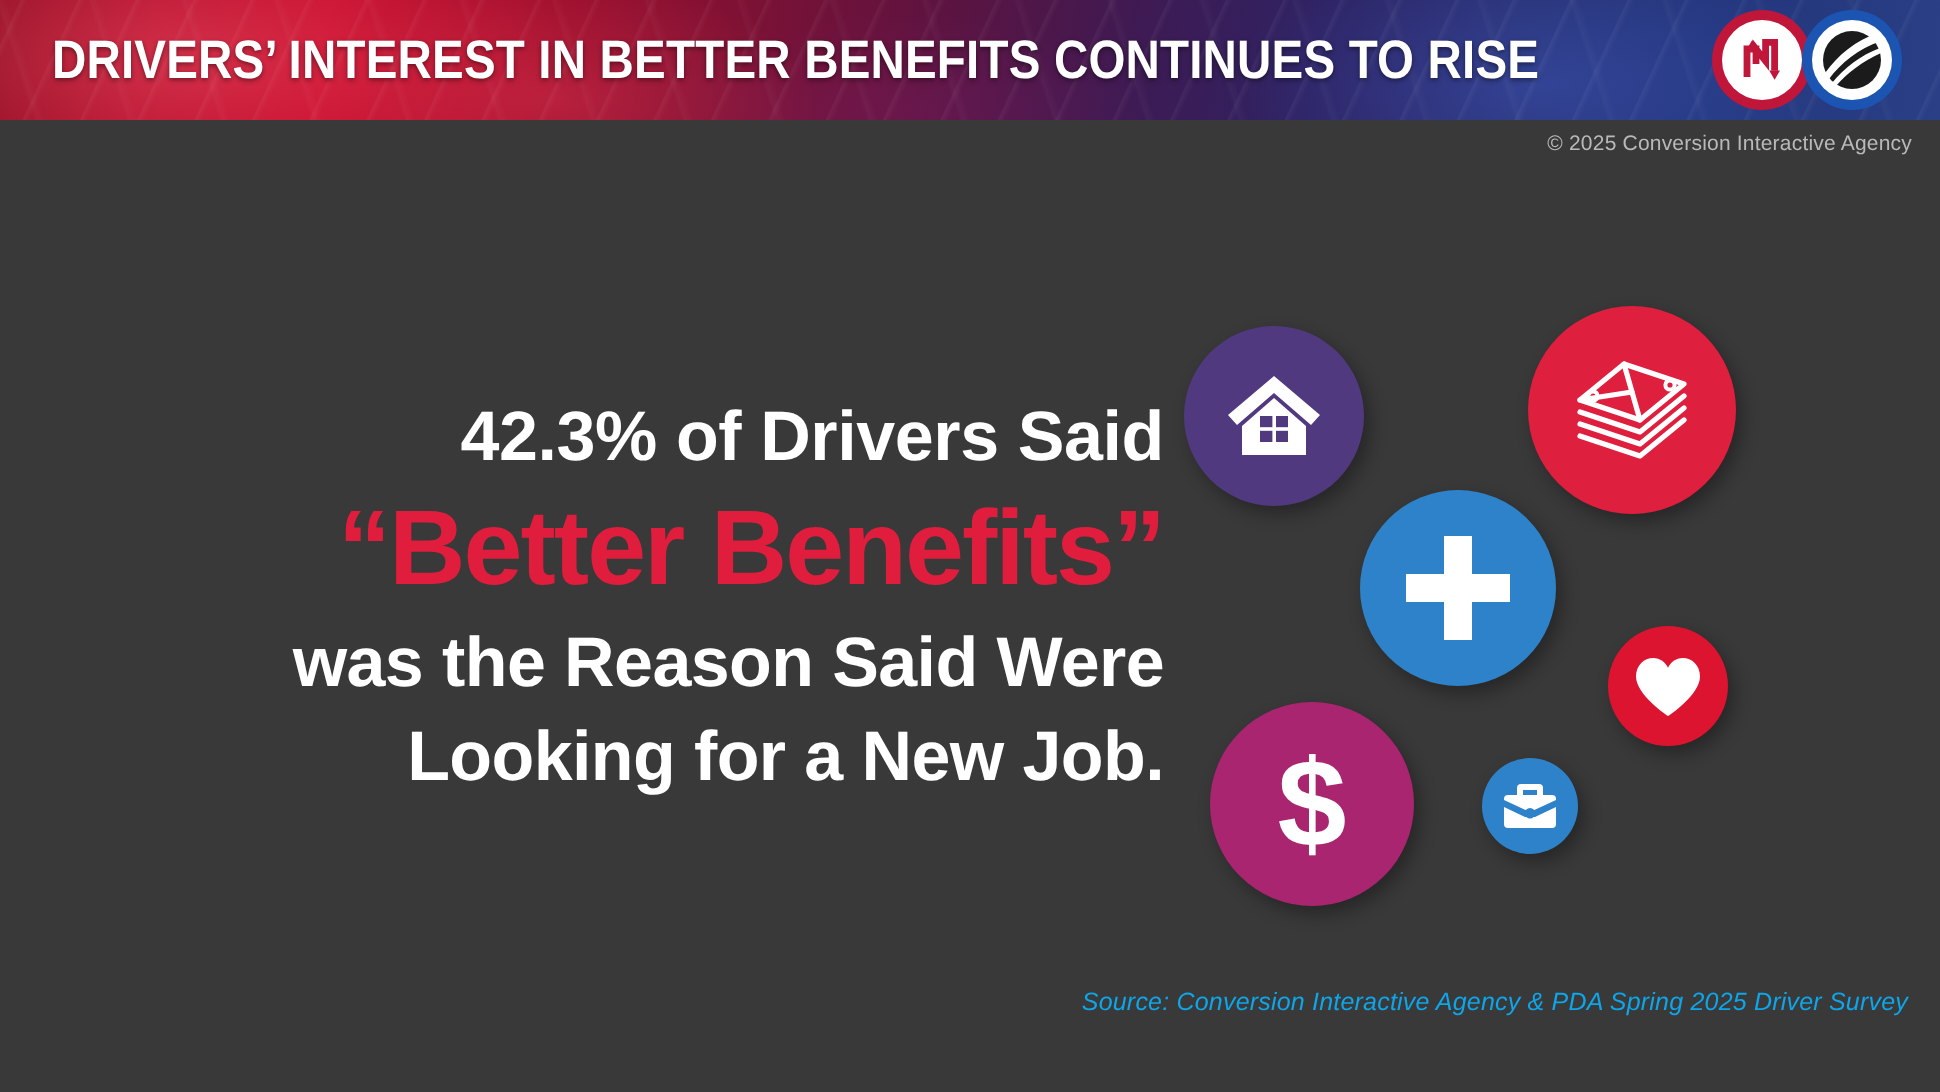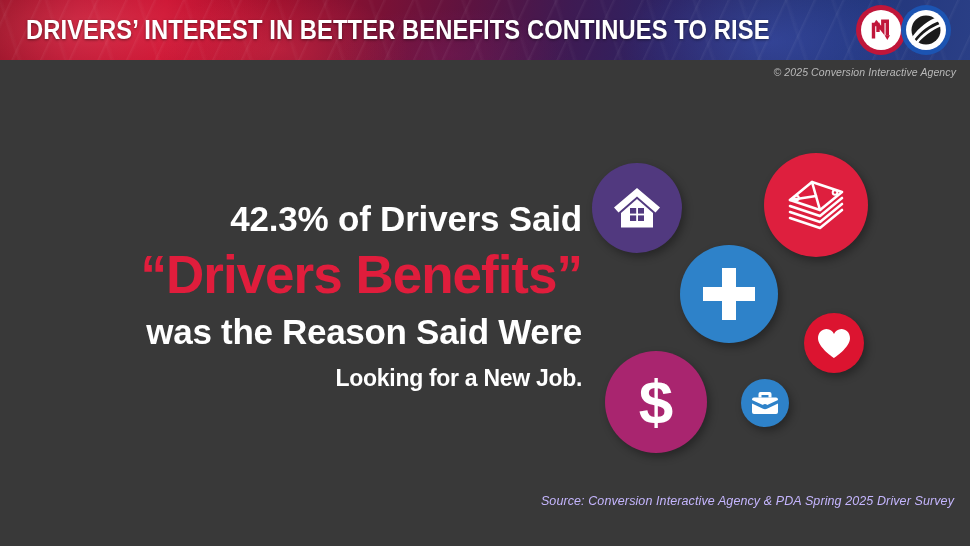--- a/index.html
+++ b/index.html
@@ -78,62 +78,62 @@
   .logo-s{left:45px;background:#1c54b2;}
   .logo-inner{
     position:absolute;left:50%;top:50%;transform:translate(-50%,-50%);
     width:40px;height:40px;border-radius:50%;background:#ffffff;
     display:flex;align-items:center;justify-content:center;
   }
 
   
   .copyright{
     position:absolute;right:14px;top:66px;
-    color:#b9b9b9;font-size:10.5px;font-style:italic;
+    color:#b9b9b9;font-size:10.5px;
     font-family:"Liberation Sans", sans-serif;
     letter-spacing:.1px;white-space:nowrap;
   }
 
   
   .headline{
     position:absolute;left:30px;top:196px;width:552px;
     text-align:right;
   }
   .hl-line{
     display:block;white-space:nowrap;
     font-family:"Liberation Sans", sans-serif;
     font-weight:bold;color:#ffffff;
   }
   .hl-1{font-size:35px;line-height:46px;letter-spacing:-.2px;}
   .hl-2{
     font-size:53px;line-height:66px;color:#e01d3c;letter-spacing:-1px;
   }
   .hl-3{font-size:35px;line-height:47px;letter-spacing:-.3px;}
-  .hl-4{font-size:23px;line-height:47px;letter-spacing:-.3px;}
+  .hl-4{font-size:35px;line-height:47px;letter-spacing:-.3px;}
 
   
   .cluster{position:absolute;left:580px;top:140px;width:380px;height:330px;}
   .bubble{
     position:absolute;border-radius:50%;
     display:flex;align-items:center;justify-content:center;
     box-shadow:3px 4px 9px rgba(0,0,0,.33);
   }
   .bubble svg{display:block;}
 
   .b-house{left:12px;top:23px;width:90px;height:90px;background:#51397f;}
   .b-money{left:184px;top:13px;width:104px;height:104px;background:#de1f3e;}
   .b-plus{left:100px;top:105px;width:98px;height:98px;background:#2e82c9;}
   .b-heart{left:224px;top:173px;width:60px;height:60px;background:#dc1430;}
   .b-dollar{left:25px;top:211px;width:102px;height:102px;background:#a9256f;}
   .b-case{left:161px;top:239px;width:48px;height:48px;background:#2e82c9;}
 
   
   .source{
     position:absolute;right:16px;bottom:12px;
-    color:#c4b5fd;font-size:12.5px;font-style:italic;
+    color:#0ea5e9;font-size:12.5px;font-style:italic;
     font-family:"Liberation Sans", sans-serif;
     letter-spacing:.1px;white-space:nowrap;
   }
 </style>
 </head>
 <body>
 
 <div id="slide">
 
   <div class="banner">
@@ -164,21 +164,21 @@
           </svg>
         </div>
       </div>
     </div>
   </div>
 
   <div class="copyright">© 2025 Conversion Interactive Agency</div>
 
   <div class="headline">
     <span class="hl-line hl-1">42.3% of Drivers Said</span>
-    <span class="hl-line hl-2">“Drivers Benefits”</span>
+    <span class="hl-line hl-2">“Better Benefits”</span>
     <span class="hl-line hl-3">was the Reason Said Were</span>
     <span class="hl-line hl-4">Looking for a New Job.</span>
   </div>
 
   <div class="cluster">
 
     <div class="bubble b-house">
       <svg width="50" height="44" viewBox="0 0 50 44">
         <path d="M25 2 L48 21.5 L43.5 26.5 L25 10.5 L6.5 26.5 L2 21.5 Z" fill="#ffffff"></path>
         <path d="M25 13 L41 27 L41 41.5 L9 41.5 L9 27 Z" fill="#ffffff"></path>

